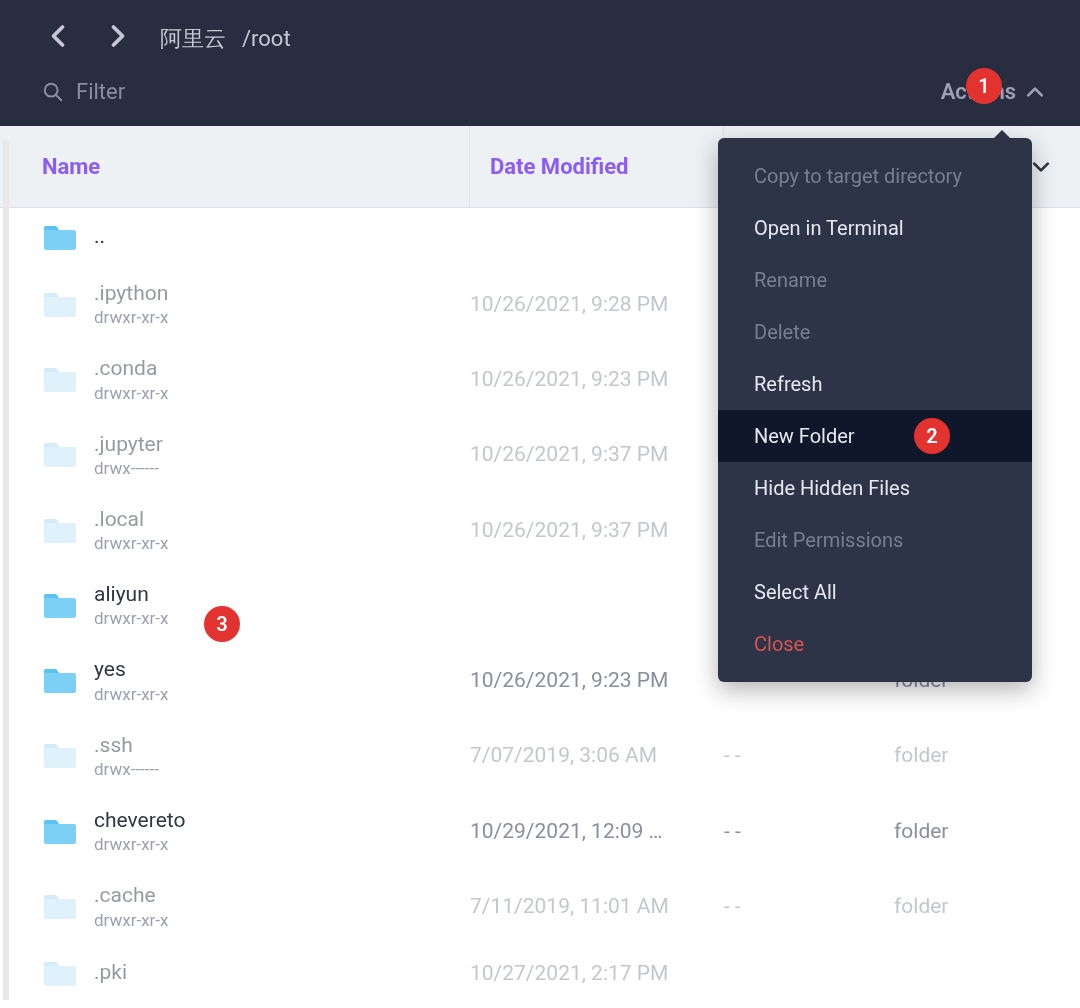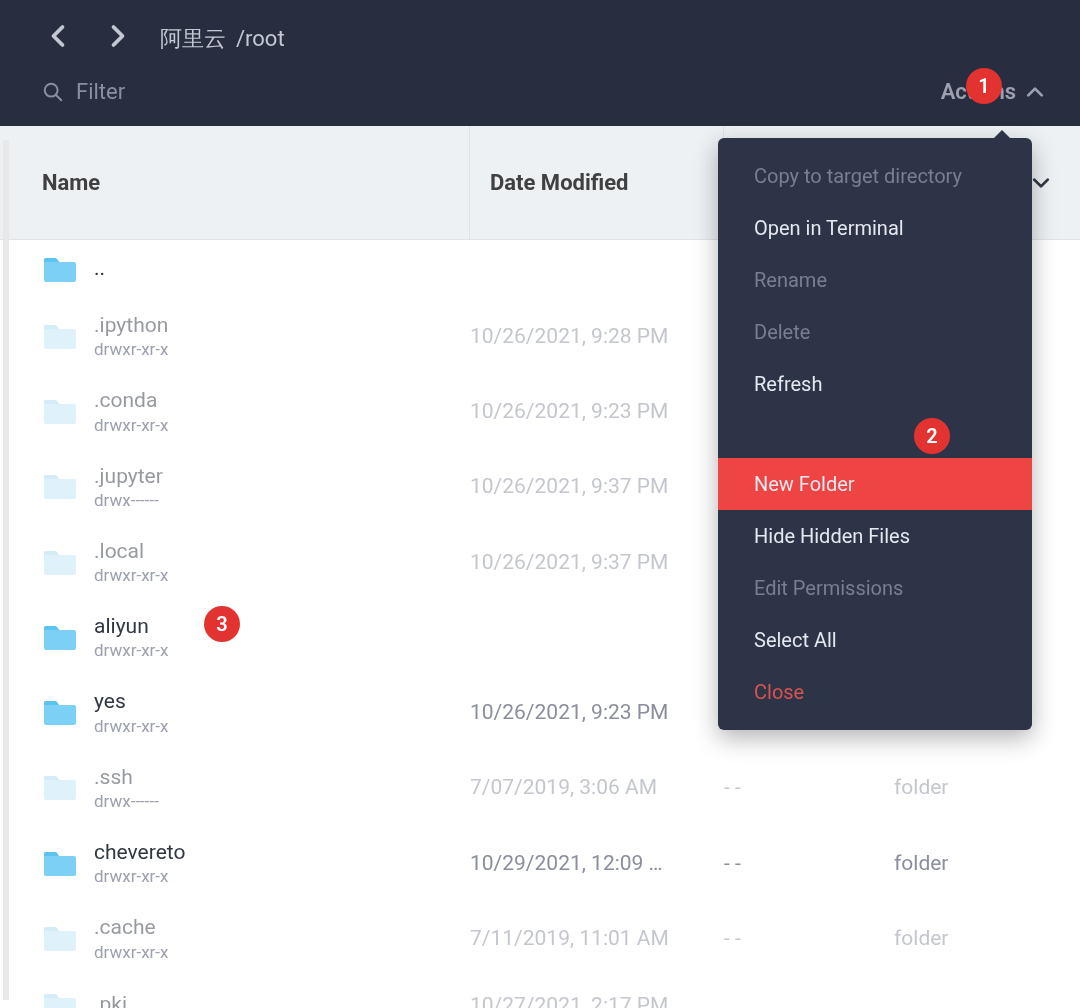--- a/index.html
+++ b/index.html
@@ -33,21 +33,21 @@
   color: #c5c8d4;
   cursor: pointer;
   font-size: 22px;
   padding: 6px 10px;
   user-select: none;
 }
 
 .breadcrumb {
   display: flex;
   align-items: center;
-  gap: 10px;
+  gap: 16px;
   color: #c5c8d4;
   font-size: 22px;
   text-align: center;
 }
 
 .filter-row {
   display: flex;
   align-items: flex-end;
   justify-content: space-between;
   padding: 10px 36px 22px 42px;
@@ -78,24 +78,24 @@
 }
 
 .table-header {
   display: flex;
   background: #eef1f4;
   border-bottom: 1px solid #dfe3e9;
   padding: 0;
 }
 
 .th {
-  padding: 44px 20px;
+  padding: 28px 20px;
   font-size: 22px;
   font-weight: 700;
-  color: #404040;
+  color: #8b5cf6;
   border-right: 1px solid #dfe3e9;
   display: flex;
   align-items: center;
   gap: 8px;
   text-align: center;
 }
 
 .th-name { width: 470px; padding-left: 42px; }
 .th-date { width: 254px; }
 .th-size { width: 170px; border-right: none; }
@@ -200,22 +200,21 @@
   color: #e6e8ef;
   cursor: pointer;
 }
 
 .menu-item.disabled {
   color: #787e93;
   cursor: default;
 }
 
 .menu-item.highlighted {
-  background: #ef4444;
-  margin-top: 48px;
+  background: #0f172a;
 }
 
 .menu-item.close {
   color: #d9534f;
 }
 
 
 .badge {
   position: absolute;
   width: 36px;

